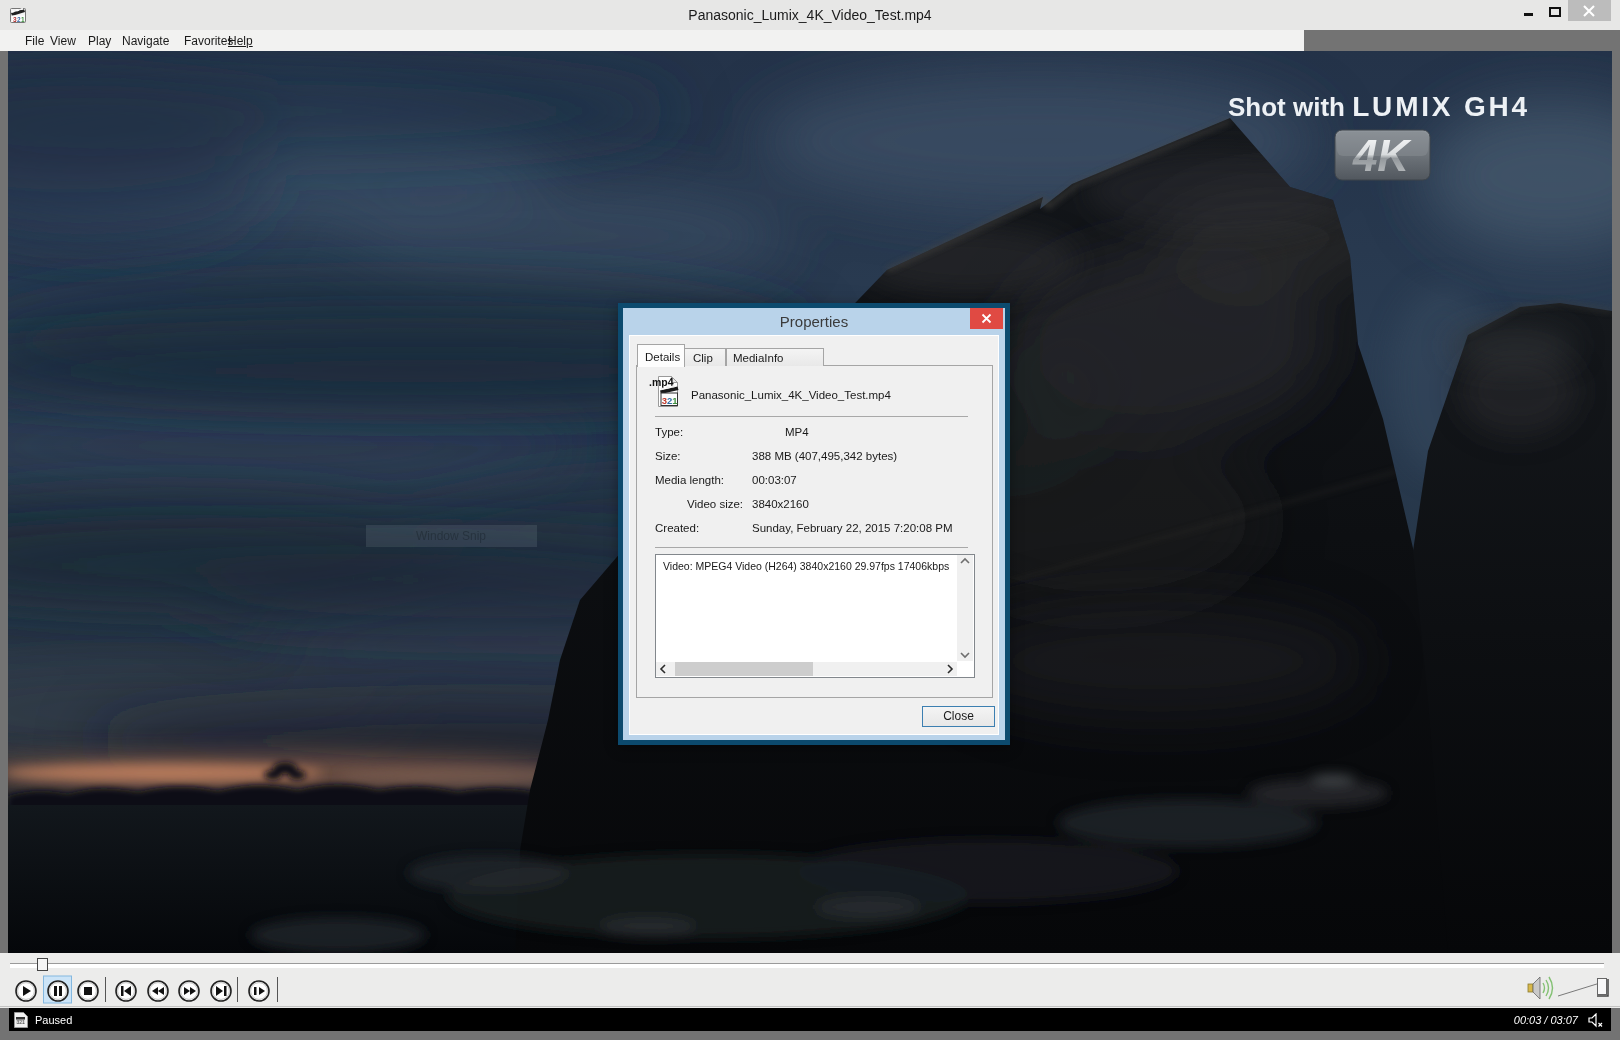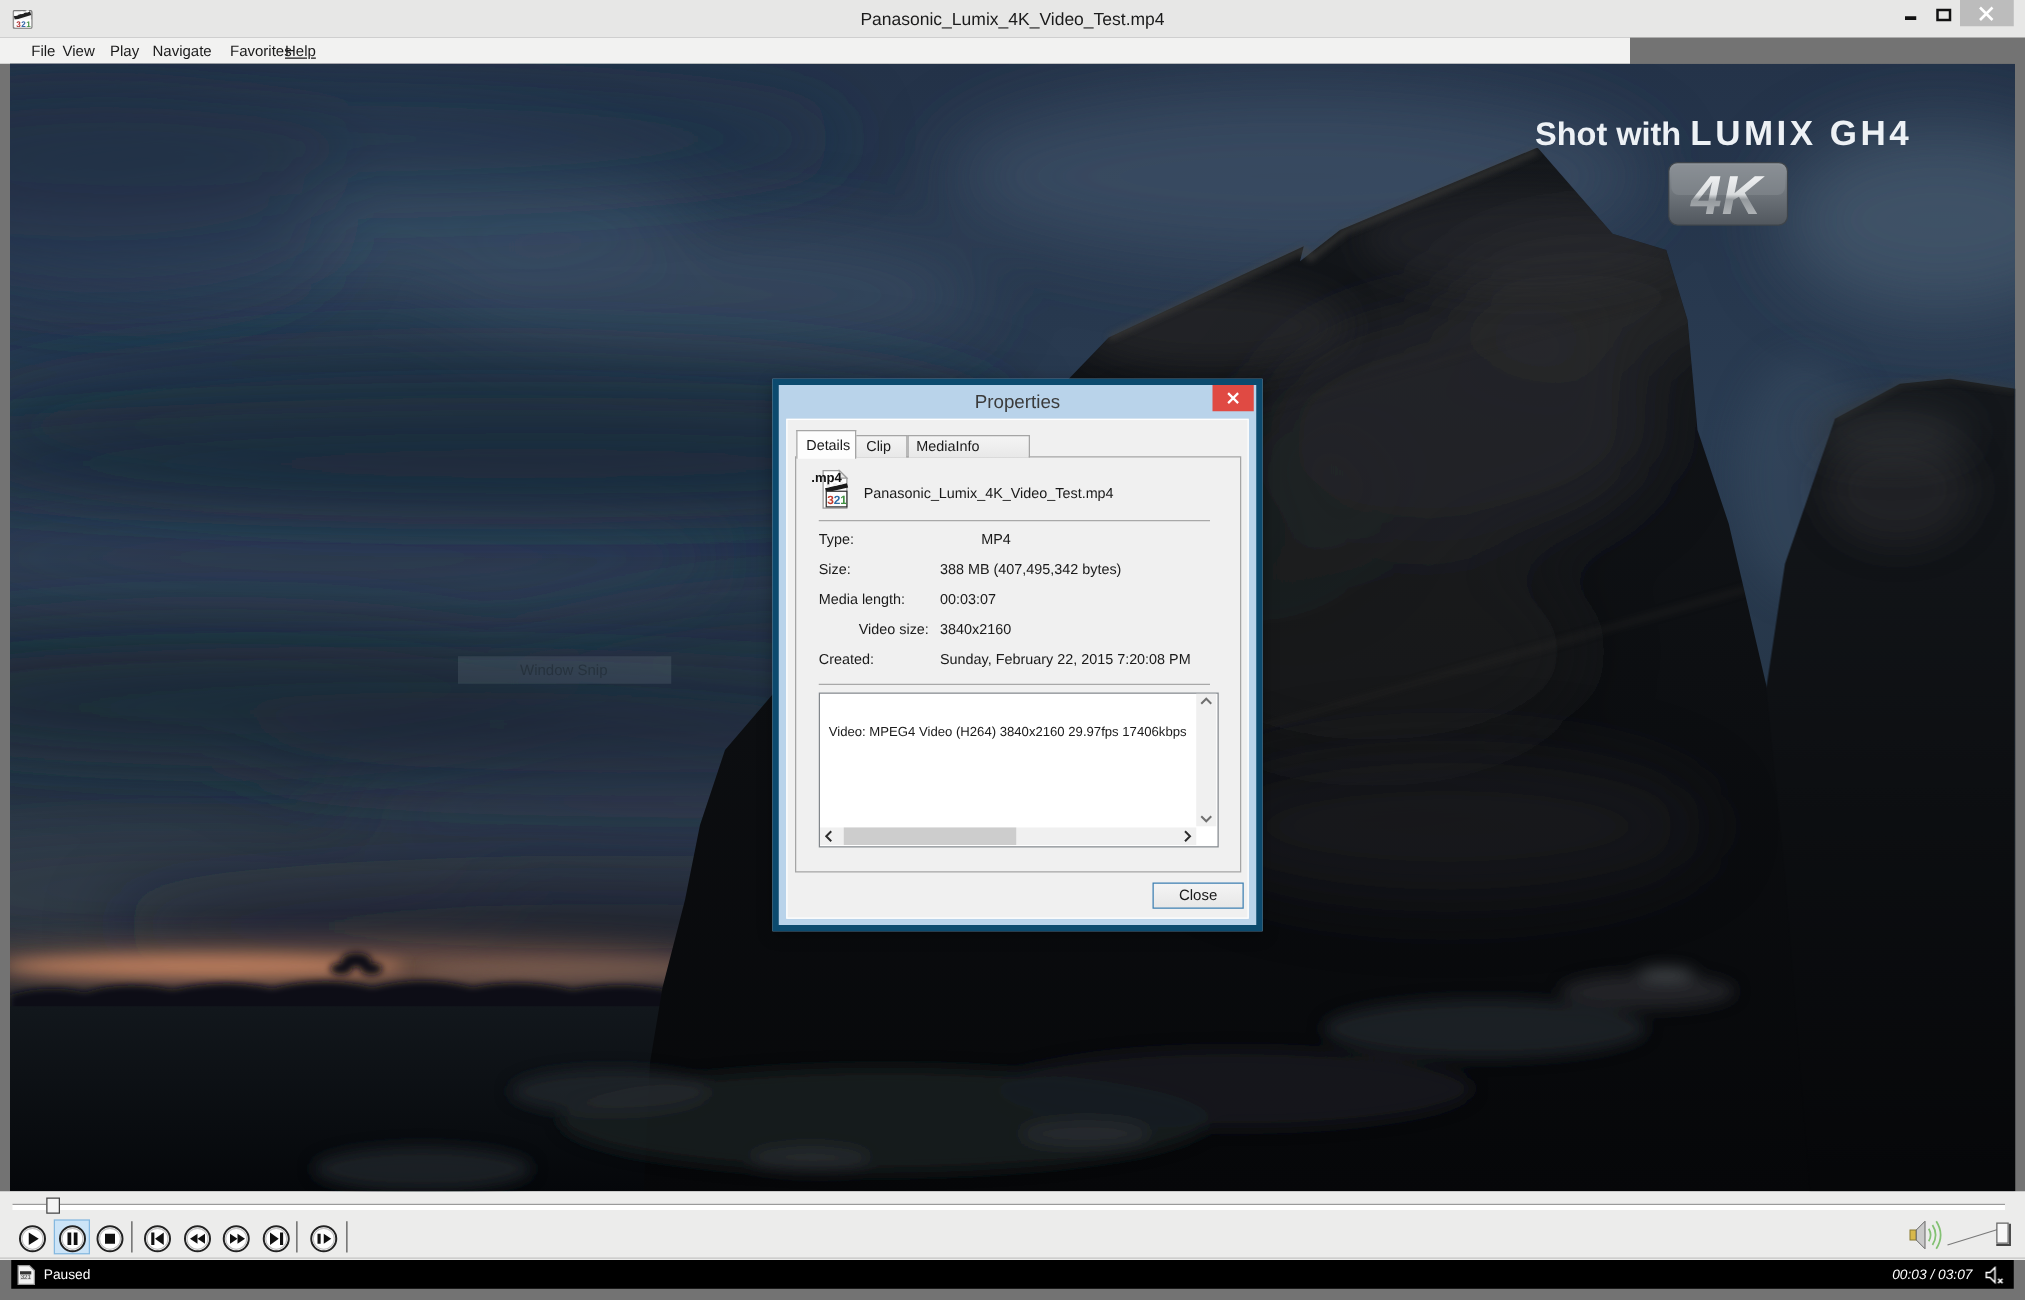--- a/index.html
+++ b/index.html
@@ -302,21 +302,21 @@
     <div class="abs" style="left:32px;top:166px;">Media length:</div>
       <div class="abs" style="left:129px;top:166px;">00:03:07</div>
     <div class="abs" style="left:32px;top:190px;margin-left:32px;">Video size:</div>
       <div class="abs" style="left:129px;top:190px;">3840x2160</div>
     <div class="abs" style="left:32px;top:214px;">Created:</div>
       <div class="abs" style="left:129px;top:214px;">Sunday, February 22, 2015 7:20:08 PM</div>
 
     <div class="abs" style="left:32px;top:239px;width:313px;height:1px;background:#a8a8a8;"></div>
 
     <div class="abs" style="left:32px;top:246px;width:318px;height:122px;background:#fff;border:1px solid #82878c;"></div>
-    <div class="abs" style="left:40px;top:252px;white-space:nowrap;font-size:10.5px;margin-top:20px;">Video: MPEG4 Video (H264) 3840x2160 29.97fps 17406kbps</div>
+    <div class="abs" style="left:40px;top:252px;white-space:nowrap;font-size:10.5px;">Video: MPEG4 Video (H264) 3840x2160 29.97fps 17406kbps</div>
 
     <div class="abs" style="left:334px;top:247px;width:16px;height:106px;background:#f0f0f0;"></div>
     <svg class="abs" style="left:334px;top:247px" width="16" height="106" viewBox="0 0 16 106">
       <path d="M4,8 L8,4 L12,8" fill="none" stroke="#6f6f6f" stroke-width="1.6"></path>
       <path d="M4,98 L8,102 L12,98" fill="none" stroke="#6f6f6f" stroke-width="1.6"></path>
     </svg>
 
     <div class="abs" style="left:33px;top:354px;width:301px;height:14px;background:#f0f0f0;"></div>
     <div class="abs" style="left:52px;top:354px;width:138px;height:14px;background:#cdcdcd;"></div>
     <svg class="abs" style="left:33px;top:354px" width="301" height="14" viewBox="0 0 301 14">

